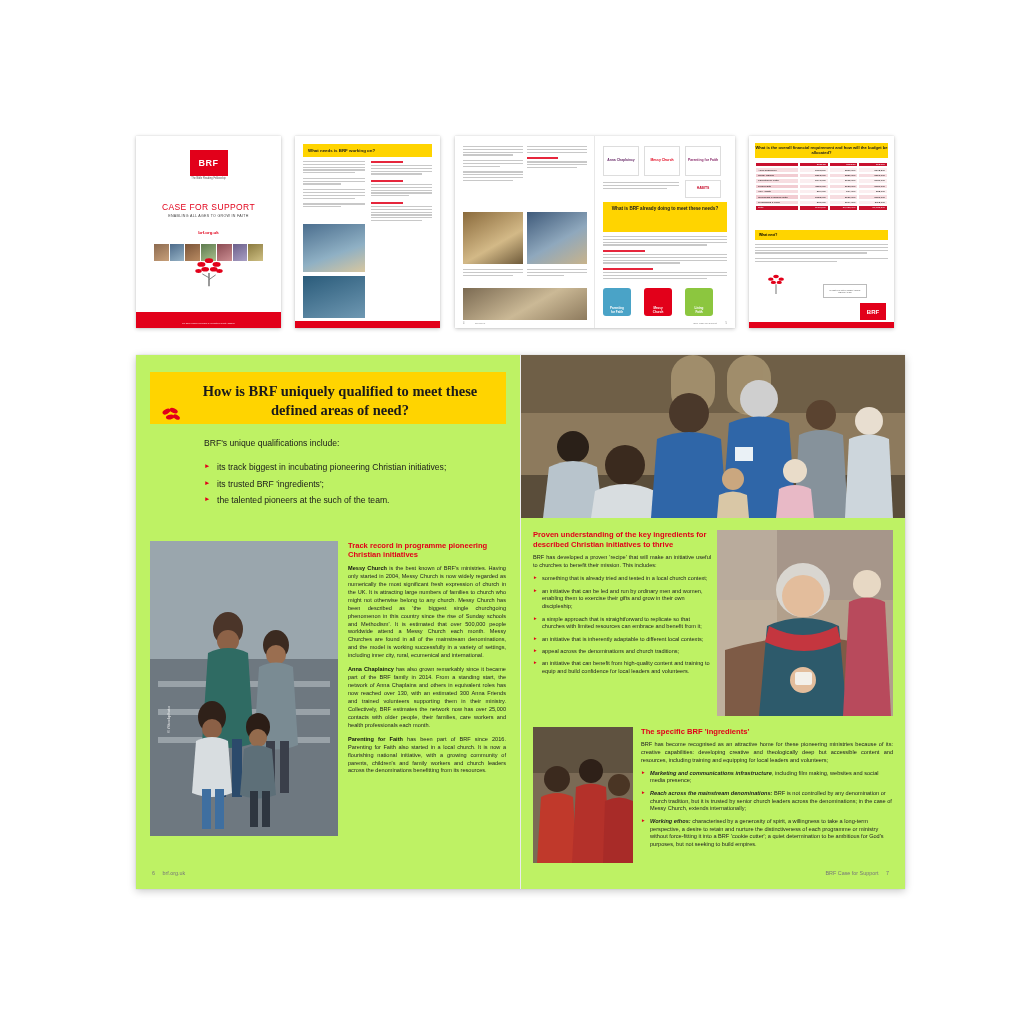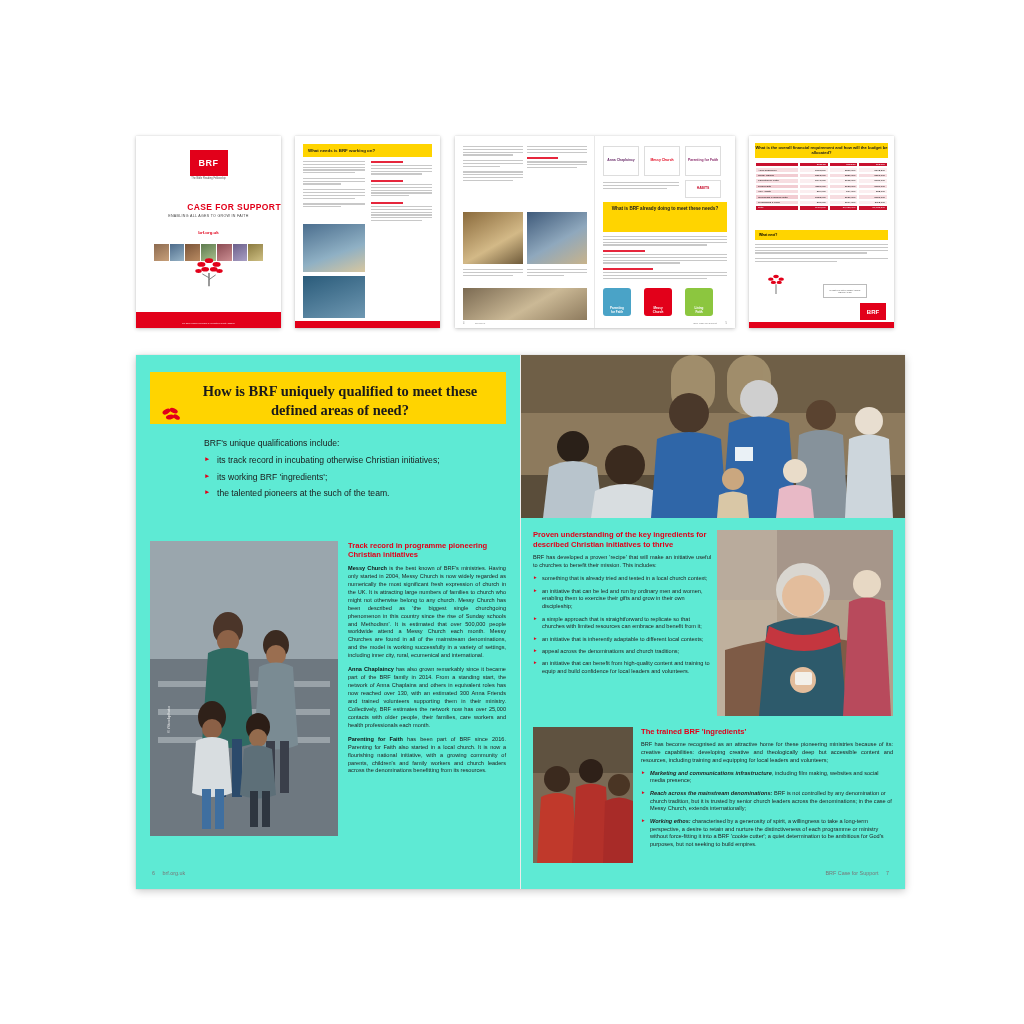--- a/index.html
+++ b/index.html
@@ -28,22 +28,22 @@
     position:absolute; left:50%; transform:translateX(-50%);
     top:14px; width:38px; height:26px; background:#e2001a;
     display:flex; align-items:center; justify-content:center;
   }
   .cover .logo span { color:#fff; font-weight:bold; font-size:9px; letter-spacing:.5px; }
   .cover .logo-sub {
     position:absolute; left:50%; transform:translateX(-50%);
     top:41px; font-size:2.6px; color:#555; white-space:nowrap;
   }
   .cover .title {
-    position:absolute; left:0; right:0; top:66px; text-align:right;
-    color:#e2001a; font-weight:bold; font-size:8.5px; letter-spacing:.4px;
+    position:absolute; left:0; right:0; top:66px; text-align:center;
+    color:#e2001a; font-weight:normal; font-size:8.5px; letter-spacing:.4px;
   }
   .cover .subtitle {
     position:absolute; left:0; right:0; top:78px; text-align:center;
     color:#444; font-size:3.6px; letter-spacing:.3px;
   }
   .cover .url {
     position:absolute; left:0; right:0; top:94px; text-align:center;
     color:#e2001a; font-size:4.4px; font-weight:bold;
   }
   .cover .photostrip {
@@ -132,21 +132,21 @@
   .thumb4 .brflogo {
     position:absolute; right:8px; bottom:8px; width:26px; height:17px; background:#e2001a;
     display:flex; align-items:center; justify-content:center;
   }
   .thumb4 .brflogo span { color:#fff; font-weight:bold; font-size:6px; }
   .thumb4 .redbar { position:absolute; left:0; right:0; bottom:0; height:6px; background:#e2001a; }
 
   
   .spread {
     position:absolute; left:136px; top:355px; width:769px; height:534px;
-    background:#5eead4;
+    background:#bef264;
     box-shadow:0 2px 8px rgba(0,0,0,0.22), 0 0 1px rgba(0,0,0,.2);
     overflow:hidden;
   }
   .spread .gutter { position:absolute; left:384px; top:0; bottom:0; width:1px; background:#ececec; }
 
   
   .lp { position:absolute; left:0; top:0; width:384px; height:534px; }
   .lp .yellowband {
     position:absolute; left:14px; top:17px; width:356px; height:52px; background:#ffd400;
   }
@@ -155,21 +155,21 @@
     font-family:"Liberation Serif", serif;
     font-size:14.5px; font-weight:bold; color:#1a1a1a; text-align:center; line-height:1.3;
   }
   .lp .leafmark {
     position:absolute; left:24px; top:52px; width:22px; height:20px;
   }
   .lp .intro {
     position:absolute; left:68px; top:83px; width:292px;
     font-size:8.6px; color:#1a1a1a;
   }
-  .lp .intro .lead { margin-bottom:7px; }
+  .lp .intro .lead { margin-bottom:14px; }
   .lp .bullets { list-style:none; margin:0; padding:0; }
   .lp .bullets li {
     position:relative; padding-left:13px; margin-bottom:6px; line-height:1.25;
   }
   .lp .bullets li:before {
     content:"►"; position:absolute; left:0; top:0; color:#e2001a; font-size:6.5px;
   }
   .lp .photo-family {
     position:absolute; left:14px; top:186px; width:188px; height:295px;
     overflow:hidden;
@@ -530,22 +530,22 @@
             <ellipse cx="15" cy="4" rx="4.6" ry="2.6" transform="rotate(22 15 4)"></ellipse>
             <ellipse cx="11" cy="11" rx="4.6" ry="2.6" transform="rotate(-10 11 11)"></ellipse>
             <ellipse cx="18" cy="11" rx="4" ry="2.3" transform="rotate(30 18 11)"></ellipse>
           </g>
         </svg>
       </div>
 
       <div class="intro">
         <div class="lead">BRF's unique qualifications include:</div>
         <ul class="bullets">
-          <li>its track record in incubating otherwise Christian initiatives;</li>
-          <li>its working BRF 'ingredients';</li>
+          <li>its track biggest in incubating pioneering Christian initiatives;</li>
+          <li>its trusted BRF 'ingredients';</li>
           <li>the talented pioneers at the such of the team.</li>
         </ul>
       </div>
 
       <div class="photo-family" style="background:linear-gradient(170deg,#b9bfc4 0%,#9aa3aa 28%,#6f7a82 52%,#4d565c 100%)">
         <svg width="188" height="295" viewBox="0 0 188 295" aria-hidden="true" style="display:block">
           <rect x="0" y="0" width="188" height="120" fill="#9aa6ad"></rect>
           <rect x="0" y="118" width="188" height="177" fill="#6e7880"></rect>
           <g opacity="0.45" fill="#cfd6da">
             <rect x="8" y="140" width="172" height="6"></rect>
@@ -703,21 +703,21 @@
           </g>
           <g>
             <circle cx="86" cy="58" r="11" fill="#4a3524"></circle>
             <path d="M72 74 q14 -7 28 0 l2 62 H70 Z" fill="#a82b28"></path>
           </g>
         </svg>
 
       </div>
 
       <div class="s2">
-        <h3 class="red">The trained BRF 'ingredients'</h3>
+        <h3 class="red">The specific BRF 'ingredients'</h3>
         <p>BRF has become recognised as an attractive home for these pioneering ministries because of its: creative capabilities: developing creative and theologically deep but accessible content and resources, including training and equipping for local leaders and volunteers;</p>
         <ul>
           <li><i>Marketing and communications infrastructure</i>, including film making, websites and social media presence;</li>
           <li><i>Reach across the mainstream denominations:</i> BRF is not controlled by any denomination or church tradition, but it is trusted by senior church leaders across the denominations; in the case of Messy Church, extends internationally;</li>
           <li><i>Working ethos:</i> characterised by a generosity of spirit, a willingness to take a long-term perspective, a desire to retain and nurture the distinctiveness of each programme or ministry without force-fitting it into a BRF 'cookie cutter'; a quiet determination to be ambitious for God's purposes, but not seeking to build empires.</li>
         </ul>
       </div>
 
       <div class="footer">
         <span>BRF Case for Support</span>

